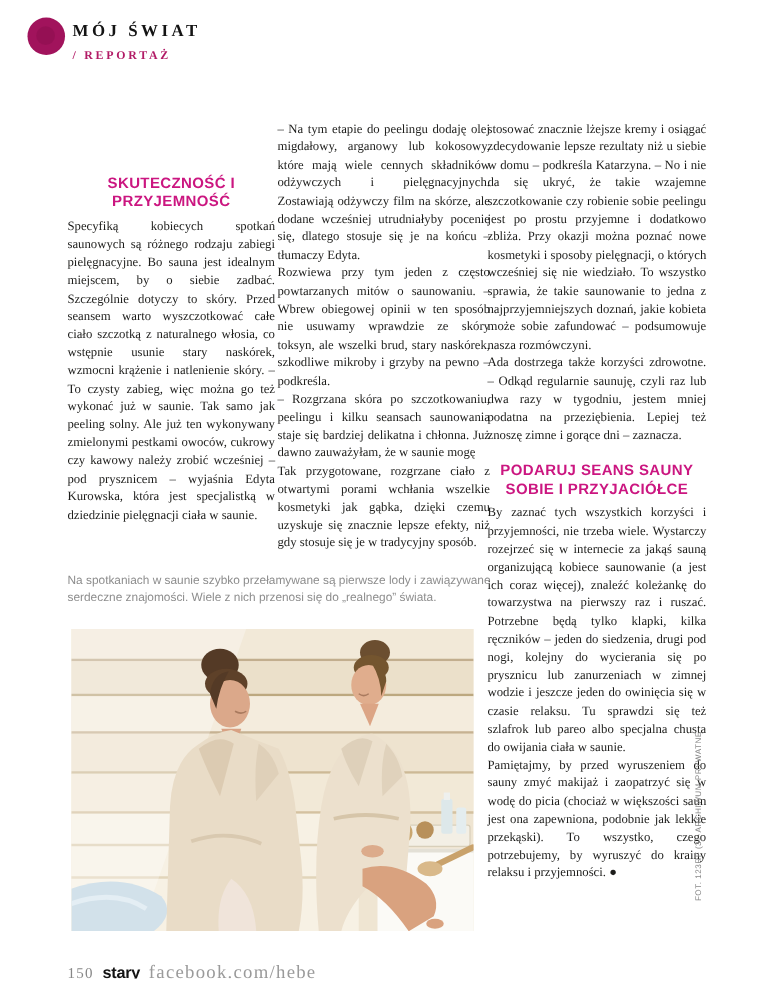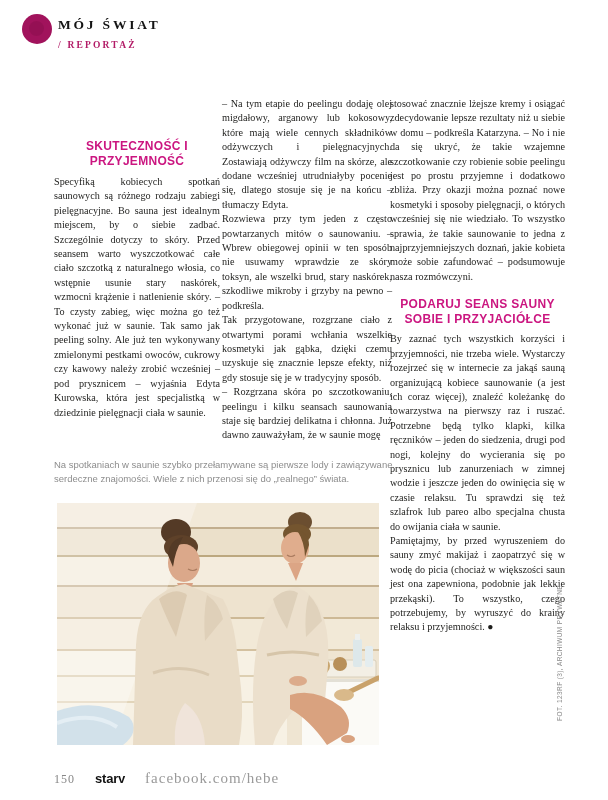--- a/index.html
+++ b/index.html
@@ -33,21 +33,21 @@
   
   .photo{position:absolute;left:57px;top:503px;width:322px;height:242px;overflow:hidden;}
   .photo svg{display:block;}
 
   
   .credit{position:absolute;left:556px;top:585px;writing-mode:vertical-rl;transform:rotate(180deg);
           font-family:"Liberation Sans",sans-serif;font-size:6.5px;letter-spacing:.4px;color:#8a8a8a;
           white-space:nowrap;}
 
   
-  .footer{position:absolute;left:54px;top:770px;display:flex;align-items:baseline;gap:20px;}
+  .footer{position:absolute;left:54px;top:770px;display:flex;align-items:baseline;gap:7px;}
   .page-number{font-family:"Liberation Serif",serif;font-size:12px;color:#878787;letter-spacing:1px;}
   .brand-logo{font-family:"Liberation Sans",sans-serif;font-weight:bold;font-size:13px;color:#121212;
               letter-spacing:-0.2px;}
   .footer-link{font-family:"Liberation Serif",serif;font-size:15px;color:#9a9a9a;letter-spacing:1px;}
 </style>
 </head>
 <body>
 
 <div class="page">
 
@@ -58,26 +58,27 @@
   <div class="section-sub">/ REPORTAŻ</div>
 
   <div class="col col-1">
     <h2 class="col-head">SKUTECZNOŚĆ I PRZYJEMNOŚĆ</h2>
     <p>Specyfiką kobiecych spotkań saunowych są różnego rodzaju zabiegi pielęgnacyjne. Bo sauna jest idealnym miejscem, by o siebie zadbać. Szczególnie dotyczy to skóry. Przed seansem warto wyszczotkować całe ciało szczotką z naturalnego włosia, co wstępnie usunie stary naskórek, wzmocni krążenie i natlenienie skóry. – To czysty zabieg, więc można go też wykonać już w saunie. Tak samo jak peeling solny. Ale już ten wykonywany zmielonymi pestkami owoców, cukrowy czy kawowy należy zrobić wcześniej – pod prysznicem – wyjaśnia Edyta Kurowska, która jest specjalistką w dziedzinie pielęgnacji ciała w saunie.</p>
   </div>
 
   <div class="col col-2">
     <p>– Na tym etapie do peelingu dodaję olej migdałowy, arganowy lub kokosowy, które mają wiele cennych składników odżywczych i pielęgnacyjnych. Zostawiają odżywczy film na skórze, ale dodane wcześniej utrudniałyby pocenie się, dlatego stosuje się je na końcu – tłumaczy Edyta.</p>
     <p>Rozwiewa przy tym jeden z często powtarzanych mitów o saunowaniu. – Wbrew obiegowej opinii w ten sposób nie usuwamy wprawdzie ze skóry toksyn, ale wszelki brud, stary naskórek, szkodliwe mikroby i grzyby na pewno – podkreśla.</p>
+    <p>– Rozgrzana skóra po szczotkowaniu, peelingu i kilku seansach saunowania staje się bardziej delikatna i chłonna. Już dawno zauważyłam, że w saunie mogę</p>
     <p>Tak przygotowane, rozgrzane ciało z otwartymi porami wchłania wszelkie kosmetyki jak gąbka, dzięki czemu uzyskuje się znacznie lepsze efekty, niż gdy stosuje się je w tradycyjny sposób.</p>
-    <p>– Rozgrzana skóra po szczotkowaniu, peelingu i kilku seansach saunowania staje się bardziej delikatna i chłonna. Już dawno zauważyłam, że w saunie mogę</p>
   </div>
 
   <div class="col col-3">
     <p>stosować znacznie lżejsze kremy i osiągać zdecydowanie lepsze rezultaty niż u siebie w domu – podkreśla Katarzyna. – No i nie da się ukryć, że takie wzajemne szczotkowanie czy robienie sobie peelingu jest po prostu przyjemne i dodatkowo zbliża. Przy okazji można poznać nowe kosmetyki i sposoby pielęgnacji, o których wcześniej się nie wiedziało. To wszystko sprawia, że takie saunowanie to jedna z najprzyjemniejszych doznań, jakie kobieta może sobie zafundować – podsumowuje nasza rozmówczyni.</p>
+    <p>Ada dostrzega także korzyści zdrowotne. – Odkąd regularnie saunuję, czyli raz lub dwa razy w tygodniu, jestem mniej podatna na przeziębienia. Lepiej też znoszę zimne i gorące dni – zaznacza.</p>
     <h2 class="col-head mid">PODARUJ SEANS SAUNY SOBIE I PRZYJACIÓŁCE</h2>
     <p>By zaznać tych wszystkich korzyści i przyjemności, nie trzeba wiele. Wystarczy rozejrzeć się w internecie za jakąś sauną organizującą kobiece saunowanie (a jest ich coraz więcej), znaleźć koleżankę do towarzystwa na pierwszy raz i ruszać. Potrzebne będą tylko klapki, kilka ręczników – jeden do siedzenia, drugi pod nogi, kolejny do wycierania się po prysznicu lub zanurzeniach w zimnej wodzie i jeszcze jeden do owinięcia się w czasie relaksu. Tu sprawdzi się też szlafrok lub pareo albo specjalna chusta do owijania ciała w saunie.</p>
     <p>Pamiętajmy, by przed wyruszeniem do sauny zmyć makijaż i zaopatrzyć się w wodę do picia (chociaż w większości saun jest ona zapewniona, podobnie jak lekkie przekąski). To wszystko, czego potrzebujemy, by wyruszyć do krainy relaksu i przyjemności. ●</p>
   </div>
 
   <div class="caption">Na spotkaniach w saunie szybko przełamywane są pierwsze lody i zawiązywane serdeczne znajomości. Wiele z nich przenosi się do „realnego” świata.</div>
 
   <div class="photo">
     <svg width="322" height="242" viewBox="0 0 322 242" xmlns="http://www.w3.org/2000/svg">
 

